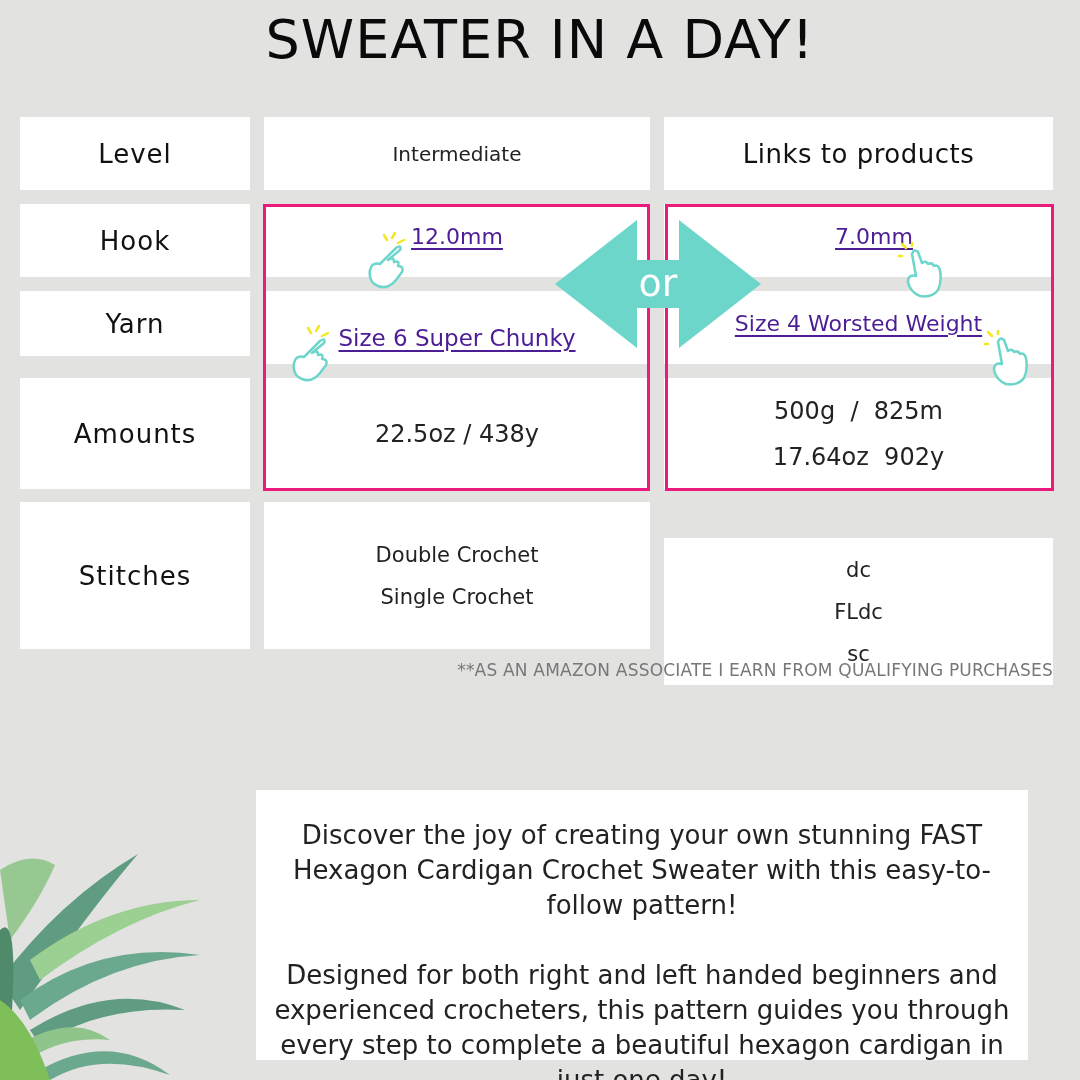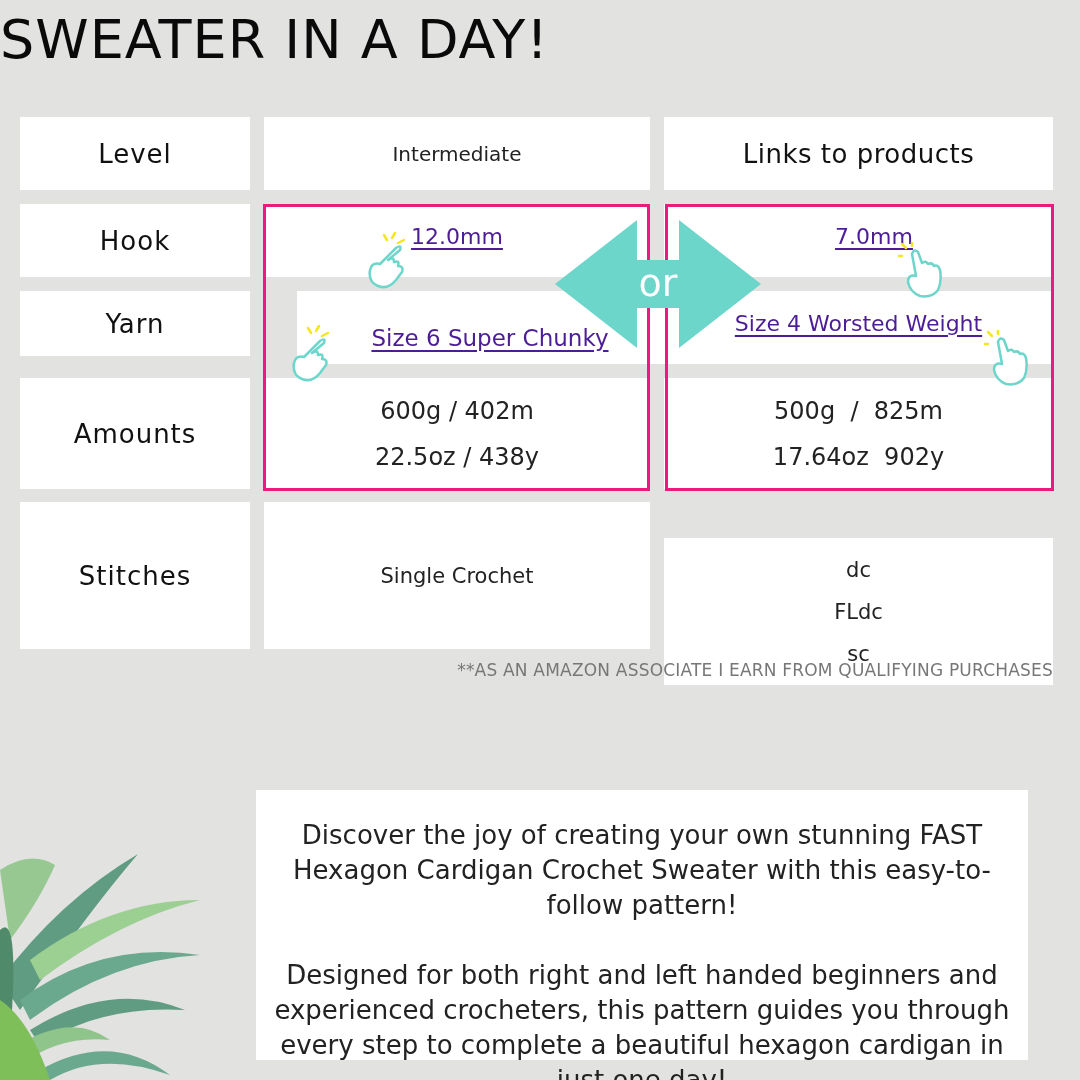--- a/index.html
+++ b/index.html
@@ -3,21 +3,21 @@
 <meta charset="utf-8">
 <style>
   html, body { margin: 0; padding: 0; }
   body {
     width: 1080px; height: 1080px; overflow: hidden; position: relative;
     background: #e2e2e1;
     font-family: "DejaVu Sans", sans-serif;
     color: #111;
   }
   .title {
-    position: absolute; left: 0; top: 8px; width: 1080px; 
+    position: absolute; left: 0; top: 8px; width: 1080px; text-align: center;
     font-family: "DejaVu Sans", sans-serif; font-size: 54px; font-weight: normal;
     letter-spacing: 1px; color: #0a0a0a;
   }
   .cell {
     position: absolute; background: #fff; display: flex; flex-direction: column;
     align-items: center; justify-content: center; text-align: center;
     box-sizing: border-box;
   }
   .label { font-size: 26px; letter-spacing: 1px; color: #111; text-align: right; }
   .val { font-size: 20px; color: #222; }
@@ -61,28 +61,28 @@
 <div class="cell" style="left:20px;top:502px;width:230px;height:147px;">
   <span class="label">Stitches</span>
 </div>
 
 <div class="cell" style="left:264px;top:117px;width:386px;height:73px;">
   <span class="val">Intermediate</span>
 </div>
 <div class="cell" style="left:264px;top:204px;width:386px;height:73px;justify-content:flex-start;padding-top:20px;">
   <a class="link">12.0mm</a>
 </div>
-<div class="cell" style="left:264px;top:291px;width:386px;height:73px;justify-content:center;padding-top:20px;margin-left:33px;">
+<div class="cell" style="left:264px;top:291px;width:386px;height:73px;justify-content:flex-start;padding-top:34px;">
   <a class="link" style="font-size:23px;">Size 6 Super Chunky</a>
 </div>
 <div class="cell" style="left:264px;top:378px;width:386px;height:111px;">
-  <span class="amount">600g / 402m</span>
   <span class="amount">22.5oz / 438y</span>
 </div>
 <div class="cell" style="left:264px;top:502px;width:386px;height:147px;">
+  <span class="stitch">Double Crochet</span>
   <span class="stitch">Single Crochet</span>
 </div>
 
 <div class="cell" style="left:664px;top:117px;width:389px;height:73px;">
   <span class="head">Links to products</span>
 </div>
 <div class="cell" style="left:664px;top:204px;width:389px;height:73px;justify-content:flex-start;padding-top:20px;padding-left:31px;">
   <a class="link">7.0mm</a>
 </div>
 <div class="cell" style="left:664px;top:291px;width:389px;height:73px;justify-content:flex-start;padding-top:20px;">

